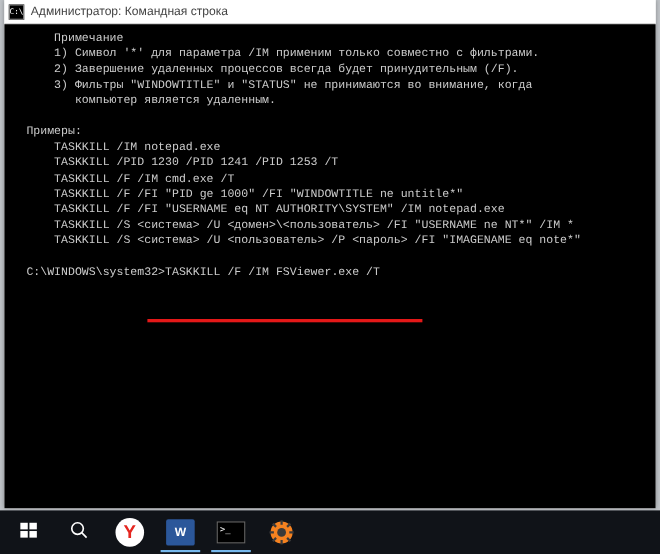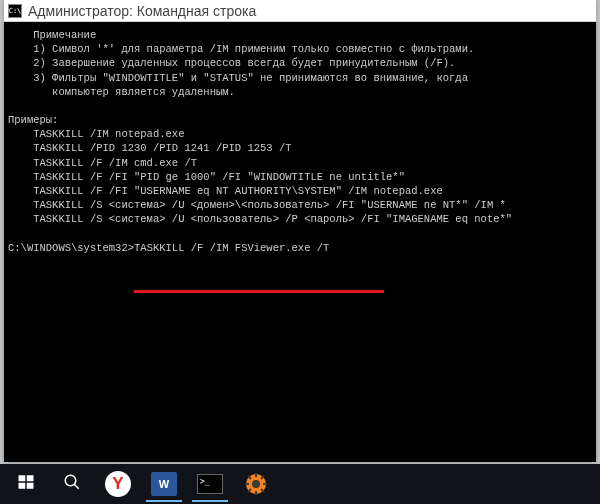--- a/index.html
+++ b/index.html
@@ -36,29 +36,29 @@
     margin-right: 6px;
     display: flex;
     align-items: center;
     justify-content: center;
     color: #fff;
     font-size: 7px;
     font-family: monospace;
   }
   .titlebar-text {
     font-family: 'Segoe UI', Tahoma, sans-serif;
-    font-size: 14px;
+    font-size: 11px;
     color: #444;
   }
   .console {
     background: #000;
     color: #ccc;
     width: 100%;
     height: calc(100% - 22px);
-    padding: 6px 4px;
+    padding: 6px 20px;
     font-size: 10.5px;
     line-height: 1.35;
     white-space: pre;
     overflow: hidden;
     position: relative;
   }
   .underline {
     position: absolute;
     height: 3px;
     background: #e41818;

